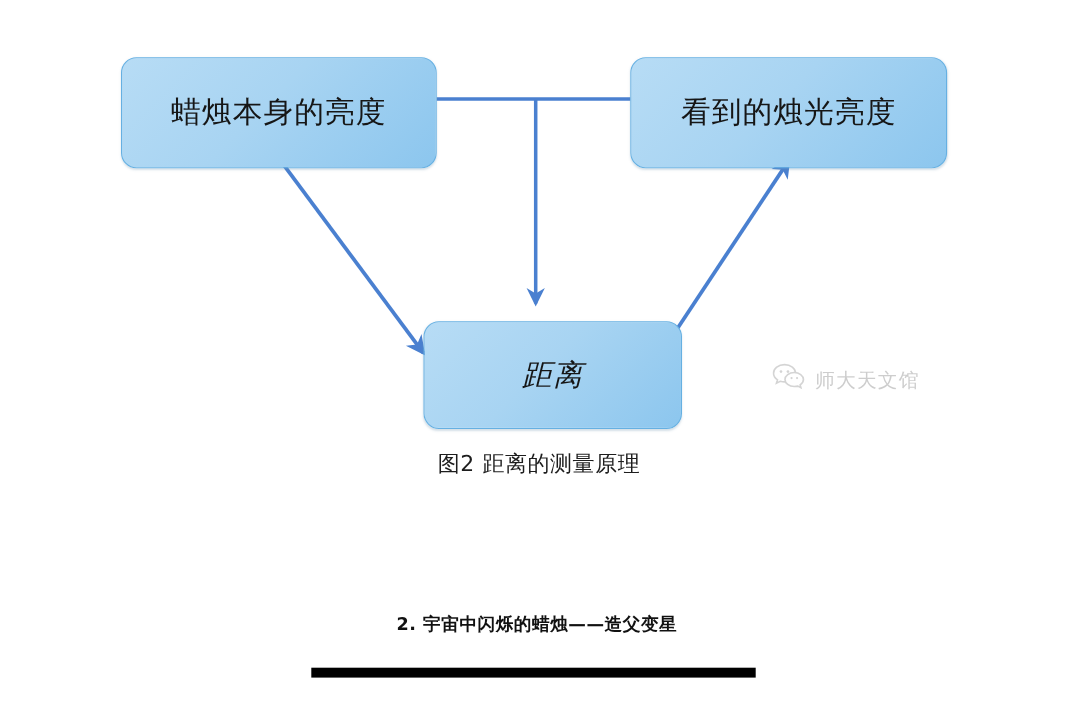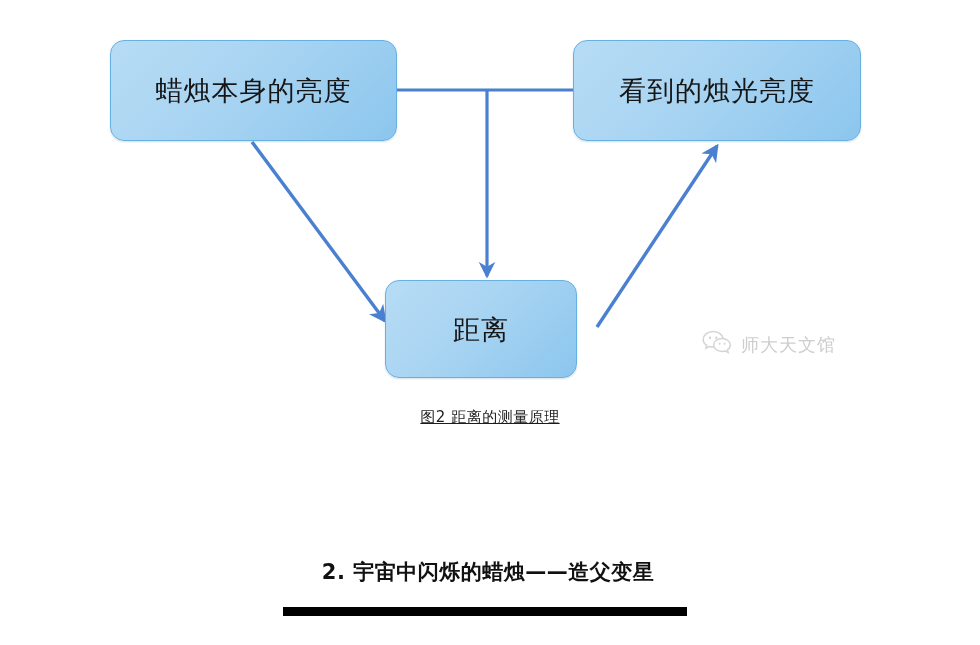--- a/index.html
+++ b/index.html
@@ -31,44 +31,44 @@
   .node-box {
     position: absolute;
     border-radius: 14px;
     border: 1px solid #66b0e2;
     background: linear-gradient(135deg, #b7dcf5 0%, #a8d4f2 45%, #8cc6ee 100%);
     box-shadow: 0 1px 2px rgba(100,140,170,0.28);
     display: flex;
     align-items: center;
     justify-content: center;
     box-sizing: border-box;
+    margin-top: 12px;
   }
   .node-label {
     color: #161616;
     font-size: 27px;
     line-height: 1;
     letter-spacing: 1px;
     white-space: nowrap;
     font-family: "DejaVu Sans", "Liberation Sans", sans-serif;
   }
   #node-candle-brightness { left: 110px; top: 40px; width: 287px; height: 101px; }
   #node-seen-brightness  { left: 573px; top: 40px; width: 288px; height: 101px; text-align: right; }
-  #node-distance         { left: 385px; top: 280px; width: 192px; height: 98px; }
+  #node-distance         { left: 385px; top: 280px; width: 235px; height: 98px; font-style: italic; }
 
   #figure-caption {
     position: absolute;
     left: 0;
     top: 408px;
     width: 980px;
     text-align: center;
-    font-size: 15px;
+    font-size: 20px;
     color: #1d1d1d;
     letter-spacing: 0.5px;
     font-family: "DejaVu Sans", "Liberation Sans", sans-serif;
-    text-decoration: underline;
   }
 
   #watermark {
     position: absolute;
     left: 702px;
     top: 330px;
     display: flex;
     align-items: center;
     gap: 9px;
     opacity: 0.42;
@@ -79,21 +79,21 @@
     letter-spacing: 1px;
     font-family: "DejaVu Sans", "Liberation Sans", sans-serif;
   }
 
   #section-heading {
     position: absolute;
     left: 0;
     top: 558px;
     width: 976px;
     text-align: center;
-    font-size: 21px;
+    font-size: 16px;
     font-weight: bold;
     color: #111111;
     letter-spacing: 0.5px;
     font-family: "DejaVu Sans", "Liberation Sans", sans-serif;
   }
   #heading-rule {
     position: absolute;
     left: 283px;
     top: 607px;
     width: 404px;

